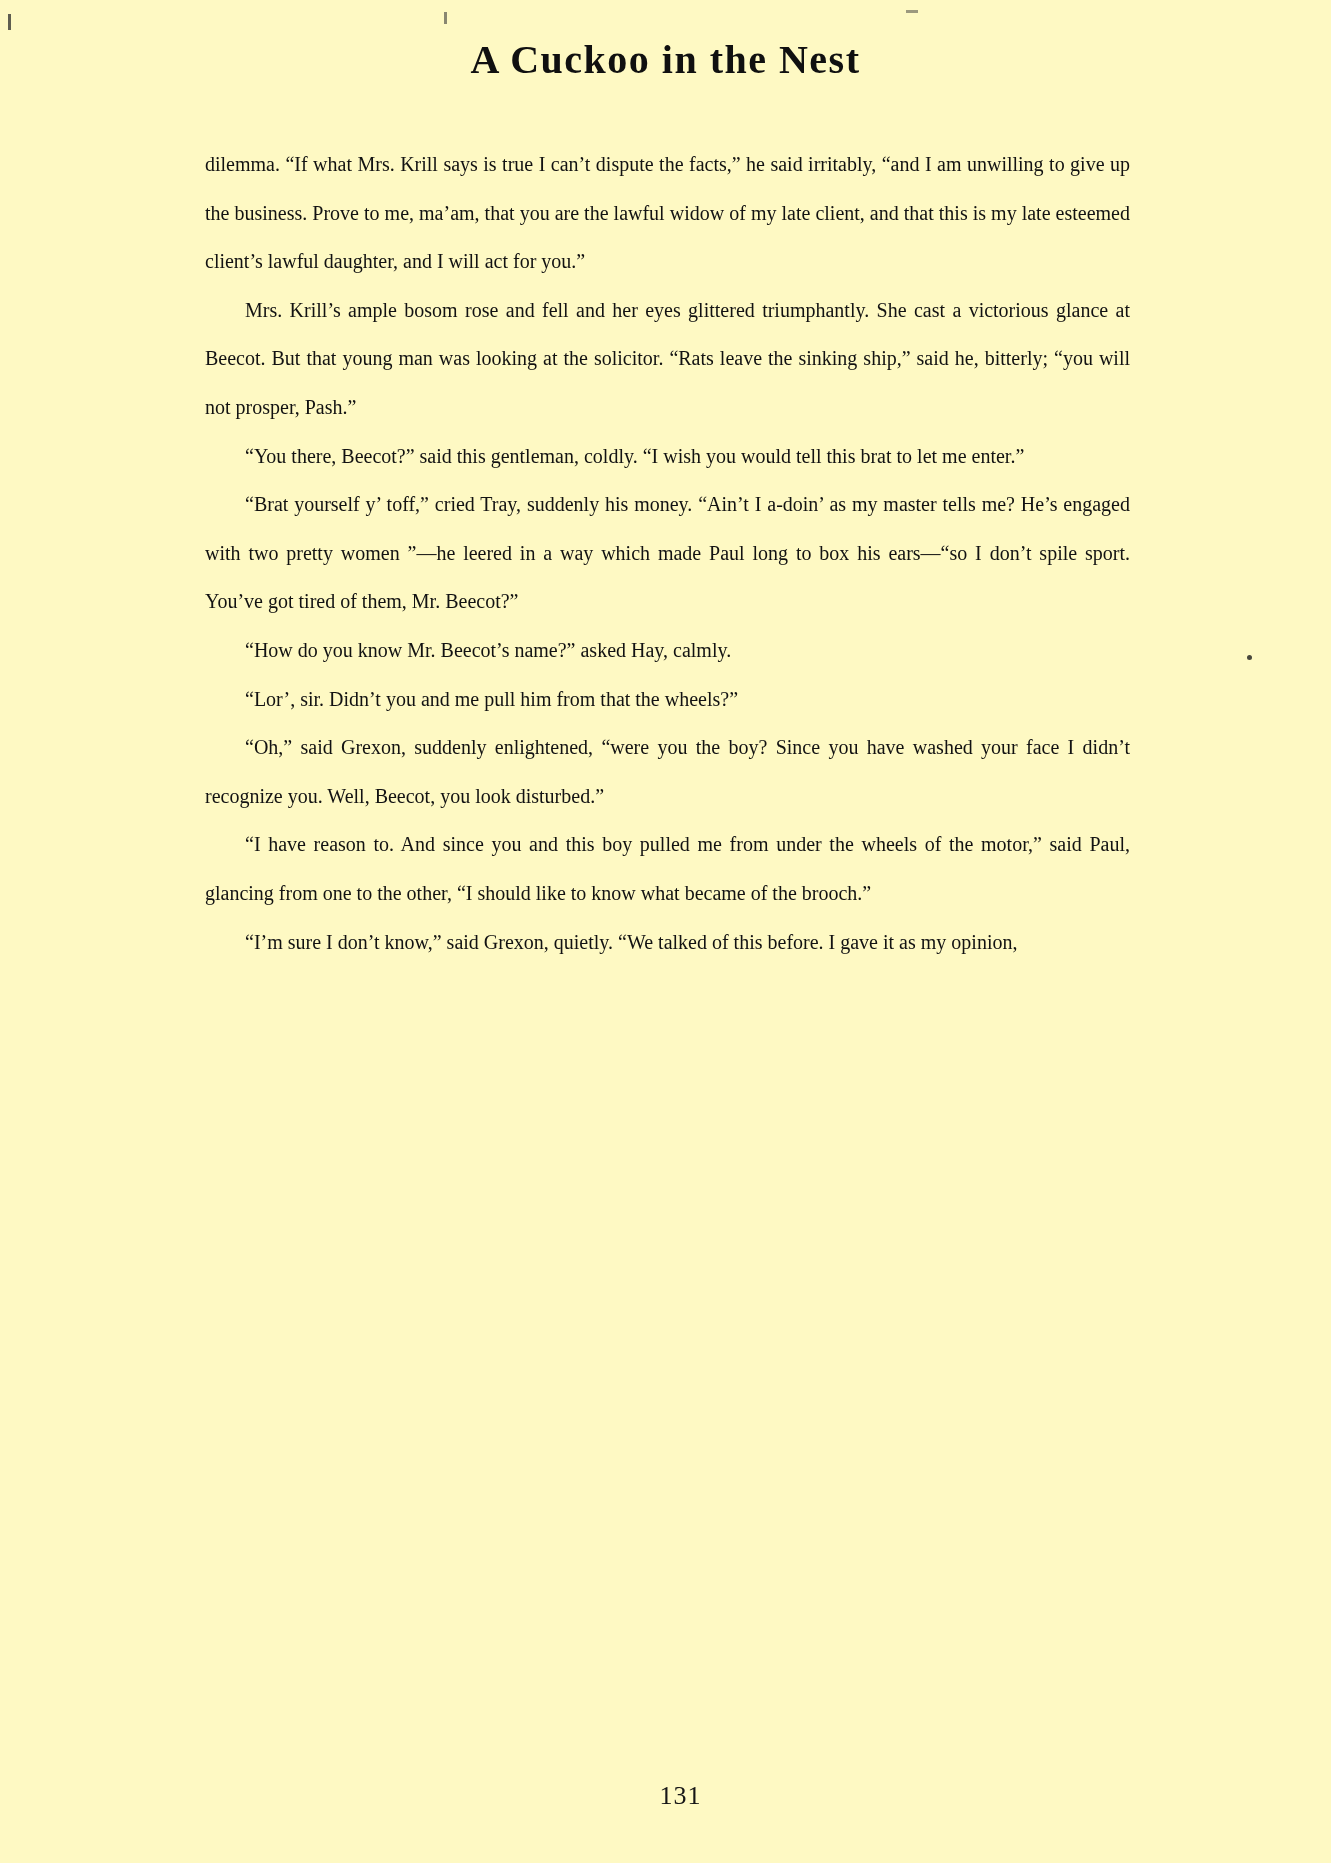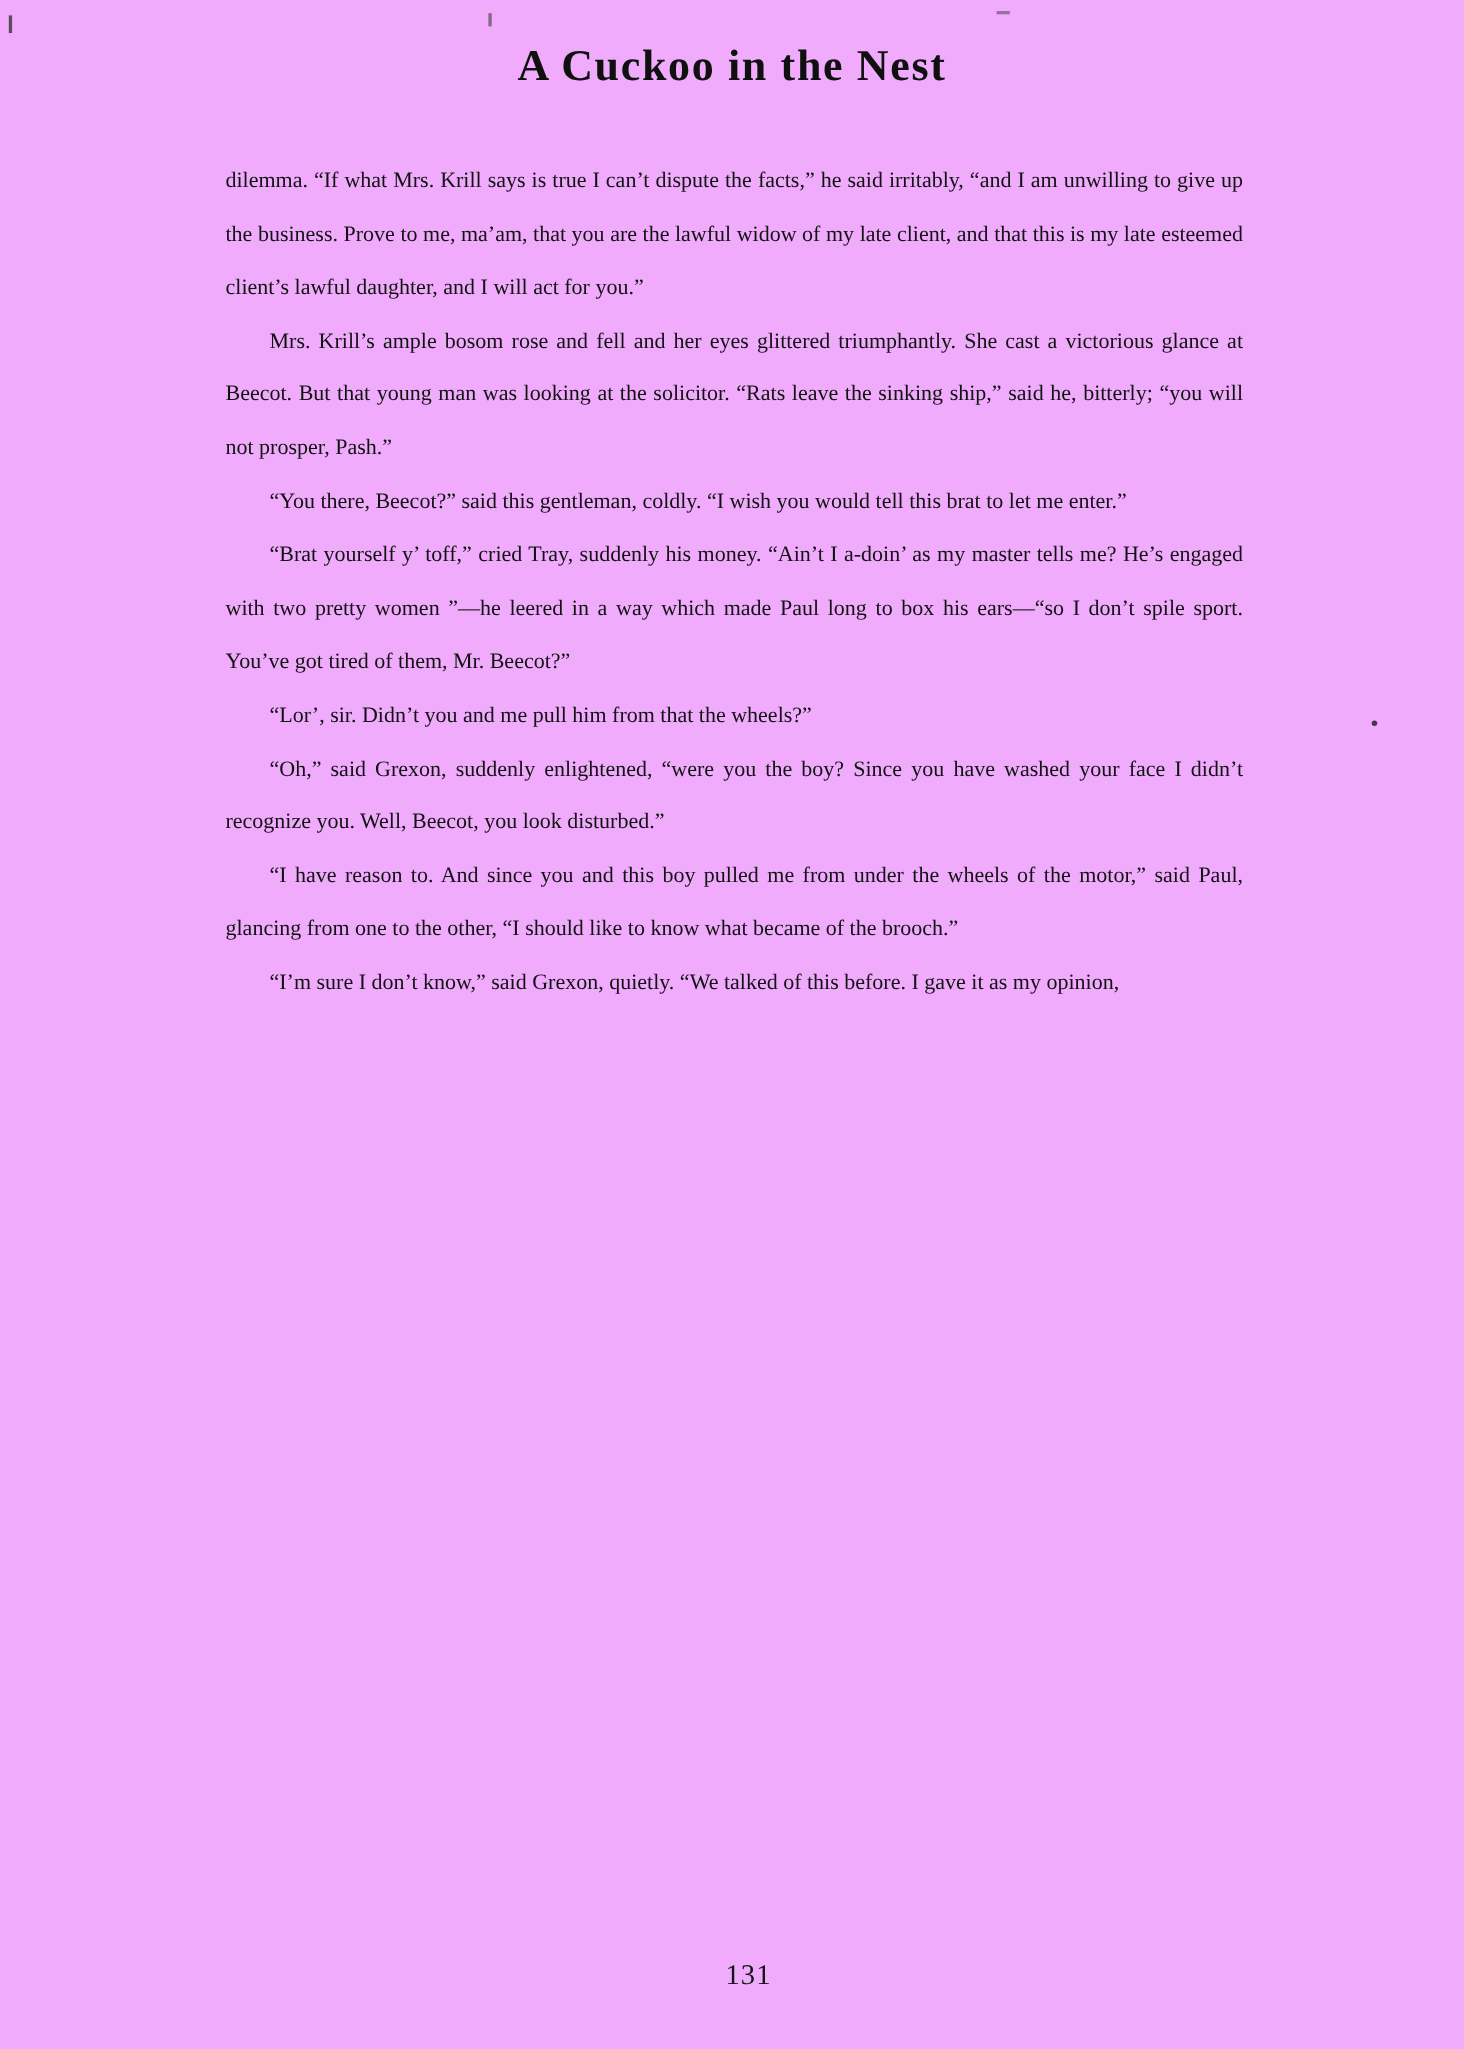--- a/index.html
+++ b/index.html
@@ -4,21 +4,21 @@
 <style>
   html, body {
     margin: 0;
     padding: 0;
     background: #ffffff;
   }
   .page {
     position: relative;
     width: 1331px;
     height: 1863px;
-    background: #f0abfc;
+    background: #fef9c3;
     overflow: hidden;
     font-family: "Liberation Serif", serif;
     color: #121212;
   }
   .running-head {
     position: absolute;
     top: 36px;
     left: 0;
     width: 100%;
     text-align: center;
@@ -106,20 +106,21 @@
   <div class="tick-top2"></div>
   <div class="speck-right"></div>
 
   <div class="running-head">A Cuckoo in the Nest</div>
 
   <div class="body-text">
     <p class="">dilemma. “If what Mrs. Krill says is true I can’t dispute the facts,” he said irritably, “and I am unwilling to give up the business. Prove to me, ma’am, that you are the lawful widow of my late client, and that this is my late esteemed client’s lawful daughter, and I will act for you.”</p>
     <p class="indent">Mrs. Krill’s ample bosom rose and fell and her eyes glittered triumphantly. She cast a victorious glance at Beecot. But that young man was looking at the solicitor. “Rats leave the sinking ship,” said he, bitterly; “you will not prosper, Pash.”</p>
     <p class="indent">“You there, Beecot?” said this gentleman, coldly. “I wish you would tell this brat to let me enter.”</p>
     <p class="indent">“Brat yourself y’ toff,” cried Tray, suddenly his money. “Ain’t I a-doin’ as my master tells me? He’s engaged with two pretty women ”—he leered in a way which made Paul long to box his ears—“so I don’t spile sport. You’ve got tired of them, Mr. Beecot?”</p>
+    <p class="indent">“How do you know Mr. Beecot’s name?” asked Hay, calmly.</p>
     <p class="indent">“Lor’, sir. Didn’t you and me pull him from that the wheels?”</p>
     <p class="indent">“Oh,” said Grexon, suddenly enlightened, “were you the boy? Since you have washed your face I didn’t recognize you. Well, Beecot, you look disturbed.”</p>
     <p class="indent">“I have reason to. And since you and this boy pulled me from under the wheels of the motor,” said Paul, glancing from one to the other, “I should like to know what became of the brooch.”</p>
     <p class="indent">“I’m sure I don’t know,” said Grexon, quietly. “We talked of this before. I gave it as my opinion,</p>
   </div>
 
   <div class="folio">131</div>
 
 </div>
 

